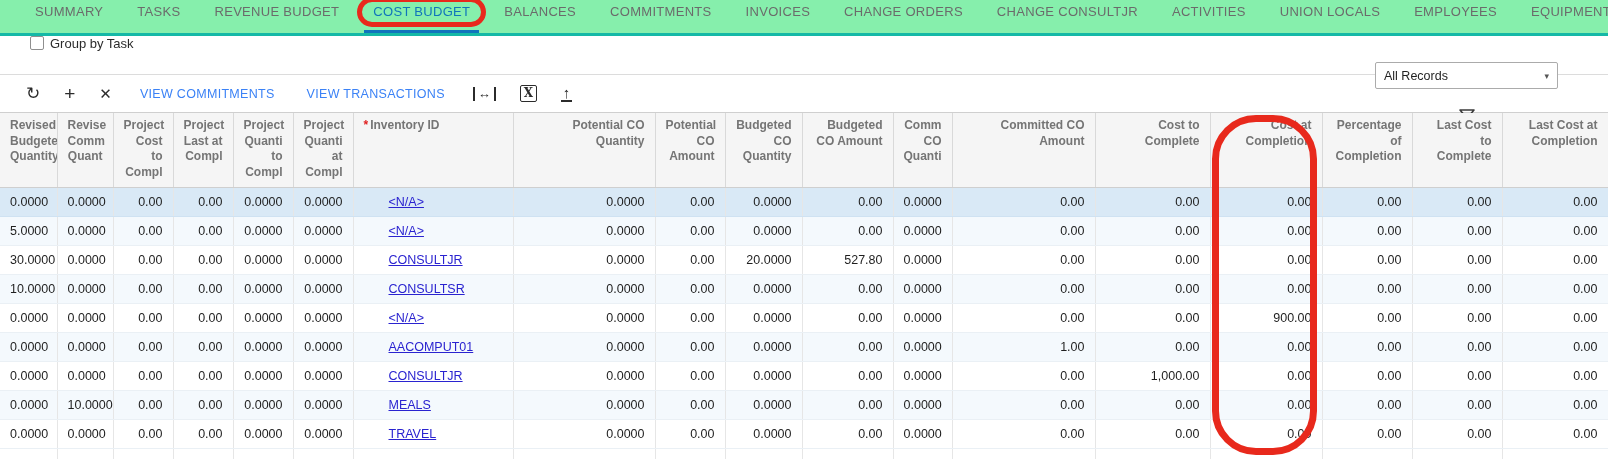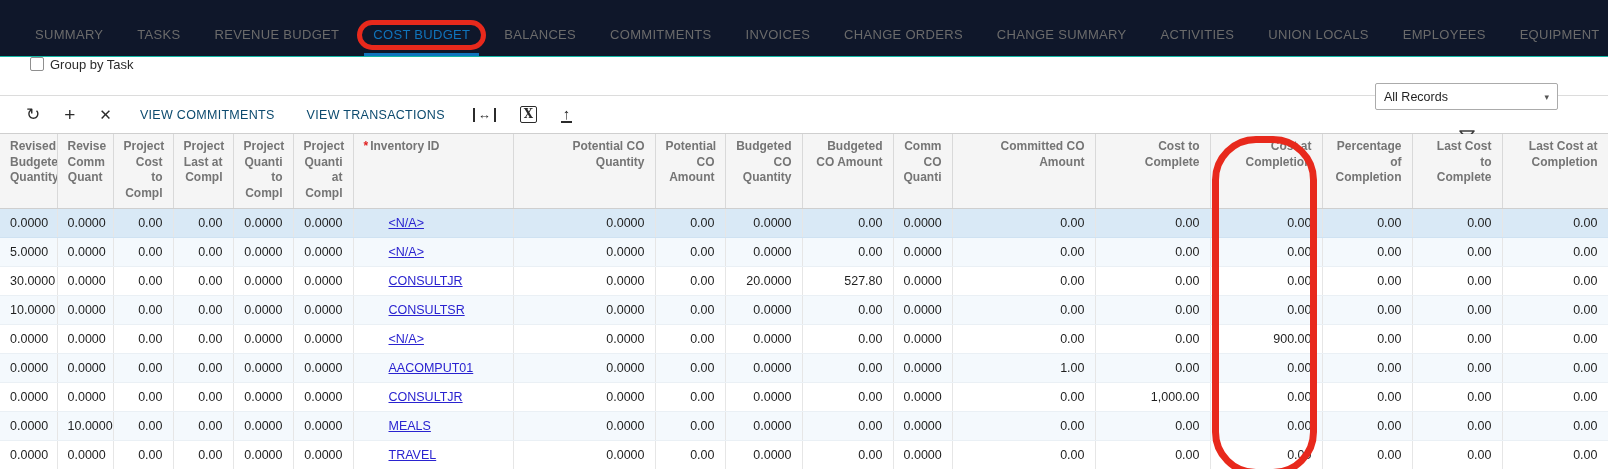--- a/index.html
+++ b/index.html
@@ -1,38 +1,38 @@
 <!DOCTYPE html>
 <html style="--accent-blue: #1074bc; --annotation-red: #e8291c; --link-blue: #2a23d0; --selected-row-bg: #d9e9f6; --alt-row-bg: #f4f9fd; --header-bg: #f5f5f5; --header-text: #757575; --tab-text: #6b6b6b; --cell-text: #1f1f1f;"><head>
 <meta charset="utf-8">
 <style>
   * { margin:0; padding:0; box-sizing:border-box; }
   html,body { background:#fff; }
   body { font-family:"Liberation Sans", sans-serif; width:1608px; height:469px; overflow:hidden; }
   .page { position:relative; width:1608px; height:469px; background:#fff; }
 
   
-  .tabbar { display:flex; align-items:flex-end; height:57px; border-bottom:1px solid #14b8a6; background:#0f172a; padding:0 6px 0 26px; }
+  .tabbar { display:flex; align-items:flex-end; height:36px; border-bottom:3px solid #14b8a6; background:#86efac; padding:0 6px 0 26px; }
   .tabs { display:flex; gap:16px; align-items:flex-end; }
   .tab { position:relative; padding:0 9px; height:36px; line-height:30px; font-size:13px; letter-spacing:.3px;
          color:var(--tab-text,#6b6b6b); white-space:nowrap; cursor:pointer; border-bottom:3px solid transparent; }
   .tab.active { color:var(--accent-blue,#1074bc); border-bottom-color:var(--accent-blue,#1074bc); font-weight:400; }
   .tab-annotation { position:absolute; left:-7px; right:-7px; top:0; bottom:3px; border:5px solid var(--annotation-red,#e8291c);
          border-radius:17px; pointer-events:none; }
 
   
   .groupbar { height:39px; display:flex; align-items:flex-start; padding-left:30px; border-bottom:1px solid #dcdcdc; }
   .checkbox { width:14px; height:14px; border:1px solid #8f8f8f; border-radius:2px; background:#fff; margin-right:6px; cursor:pointer; }
   .group-label { font-size:13px; color:#2b2b2b; }
 
   
   .toolbar { height:38px; display:flex; align-items:center; padding:0 50px 0 14px; border-bottom:1px solid #cfcfcf; }
   .tool-ico { font-size:19px; color:#2b2b2b; padding:0 12px; cursor:pointer; line-height:36px; }
   .tool-ico.refresh { font-size:17px; }
-  .tool-btn { font-size:12.5px; font-weight:400; color:#0c4a6e; letter-spacing:.3px; padding:0 16px; cursor:pointer; white-space:nowrap; }
+  .tool-btn { font-size:12.5px; font-weight:400; color:#3b82f6; letter-spacing:.3px; padding:0 16px; cursor:pointer; white-space:nowrap; }
   .fitwidth { display:inline-block; margin:0 12px; padding:0 3px; border-left:2px solid #2b2b2b; border-right:2px solid #2b2b2b;
               font-size:13px; color:#2b2b2b; line-height:14px; cursor:pointer; }
   .excel { display:inline-block; margin:0 12px; width:17px; height:17px; border:1.6px solid #2b2b2b; border-radius:2px;
            font-family:"DejaVu Serif", serif; font-weight:bold; font-size:12px; line-height:14px; text-align:center; color:#2b2b2b; cursor:pointer; }
   .upload { display:inline-block; margin:0 12px; font-size:15px; line-height:15px; color:#2b2b2b; border-bottom:2px solid #2b2b2b;
             padding:0 2px 0px 2px; cursor:pointer; }
   .toolbar-right { margin-left:auto; display:flex; align-items:center; gap:18px;flex-direction:column; }
   .records-dd { width:183px; height:27px; border:1px solid #ababab; border-radius:2px; background:#fff; display:flex; align-items:center;
                 padding:0 8px; font-size:12.5px; color:#1f1f1f; cursor:pointer; }
   .records-dd .caret { margin-left:auto; font-size:9px; color:#555; }
@@ -61,21 +61,21 @@
   <div class="tabbar">
     <div class="tabs">
         <div class="tab"><span>SUMMARY</span></div>
         <div class="tab"><span>TASKS</span></div>
         <div class="tab"><span>REVENUE BUDGET</span></div>
         <div class="tab active"><span>COST BUDGET</span><div class="tab-annotation"></div></div>
         <div class="tab"><span>BALANCES</span></div>
         <div class="tab"><span>COMMITMENTS</span></div>
         <div class="tab"><span>INVOICES</span></div>
         <div class="tab"><span>CHANGE ORDERS</span></div>
-        <div class="tab"><span>CHANGE SUMMARY</span></div>
+        <div class="tab"><span>CHANGE CONSULTJR</span></div>
         <div class="tab"><span>ACTIVITIES</span></div>
         <div class="tab"><span>UNION LOCALS</span></div>
         <div class="tab"><span>EMPLOYEES</span></div>
         <div class="tab"><span>EQUIPMENT</span></div>
       </div>
 
   </div>
 
   <div class="groupbar">
     <span class="checkbox"></span>

